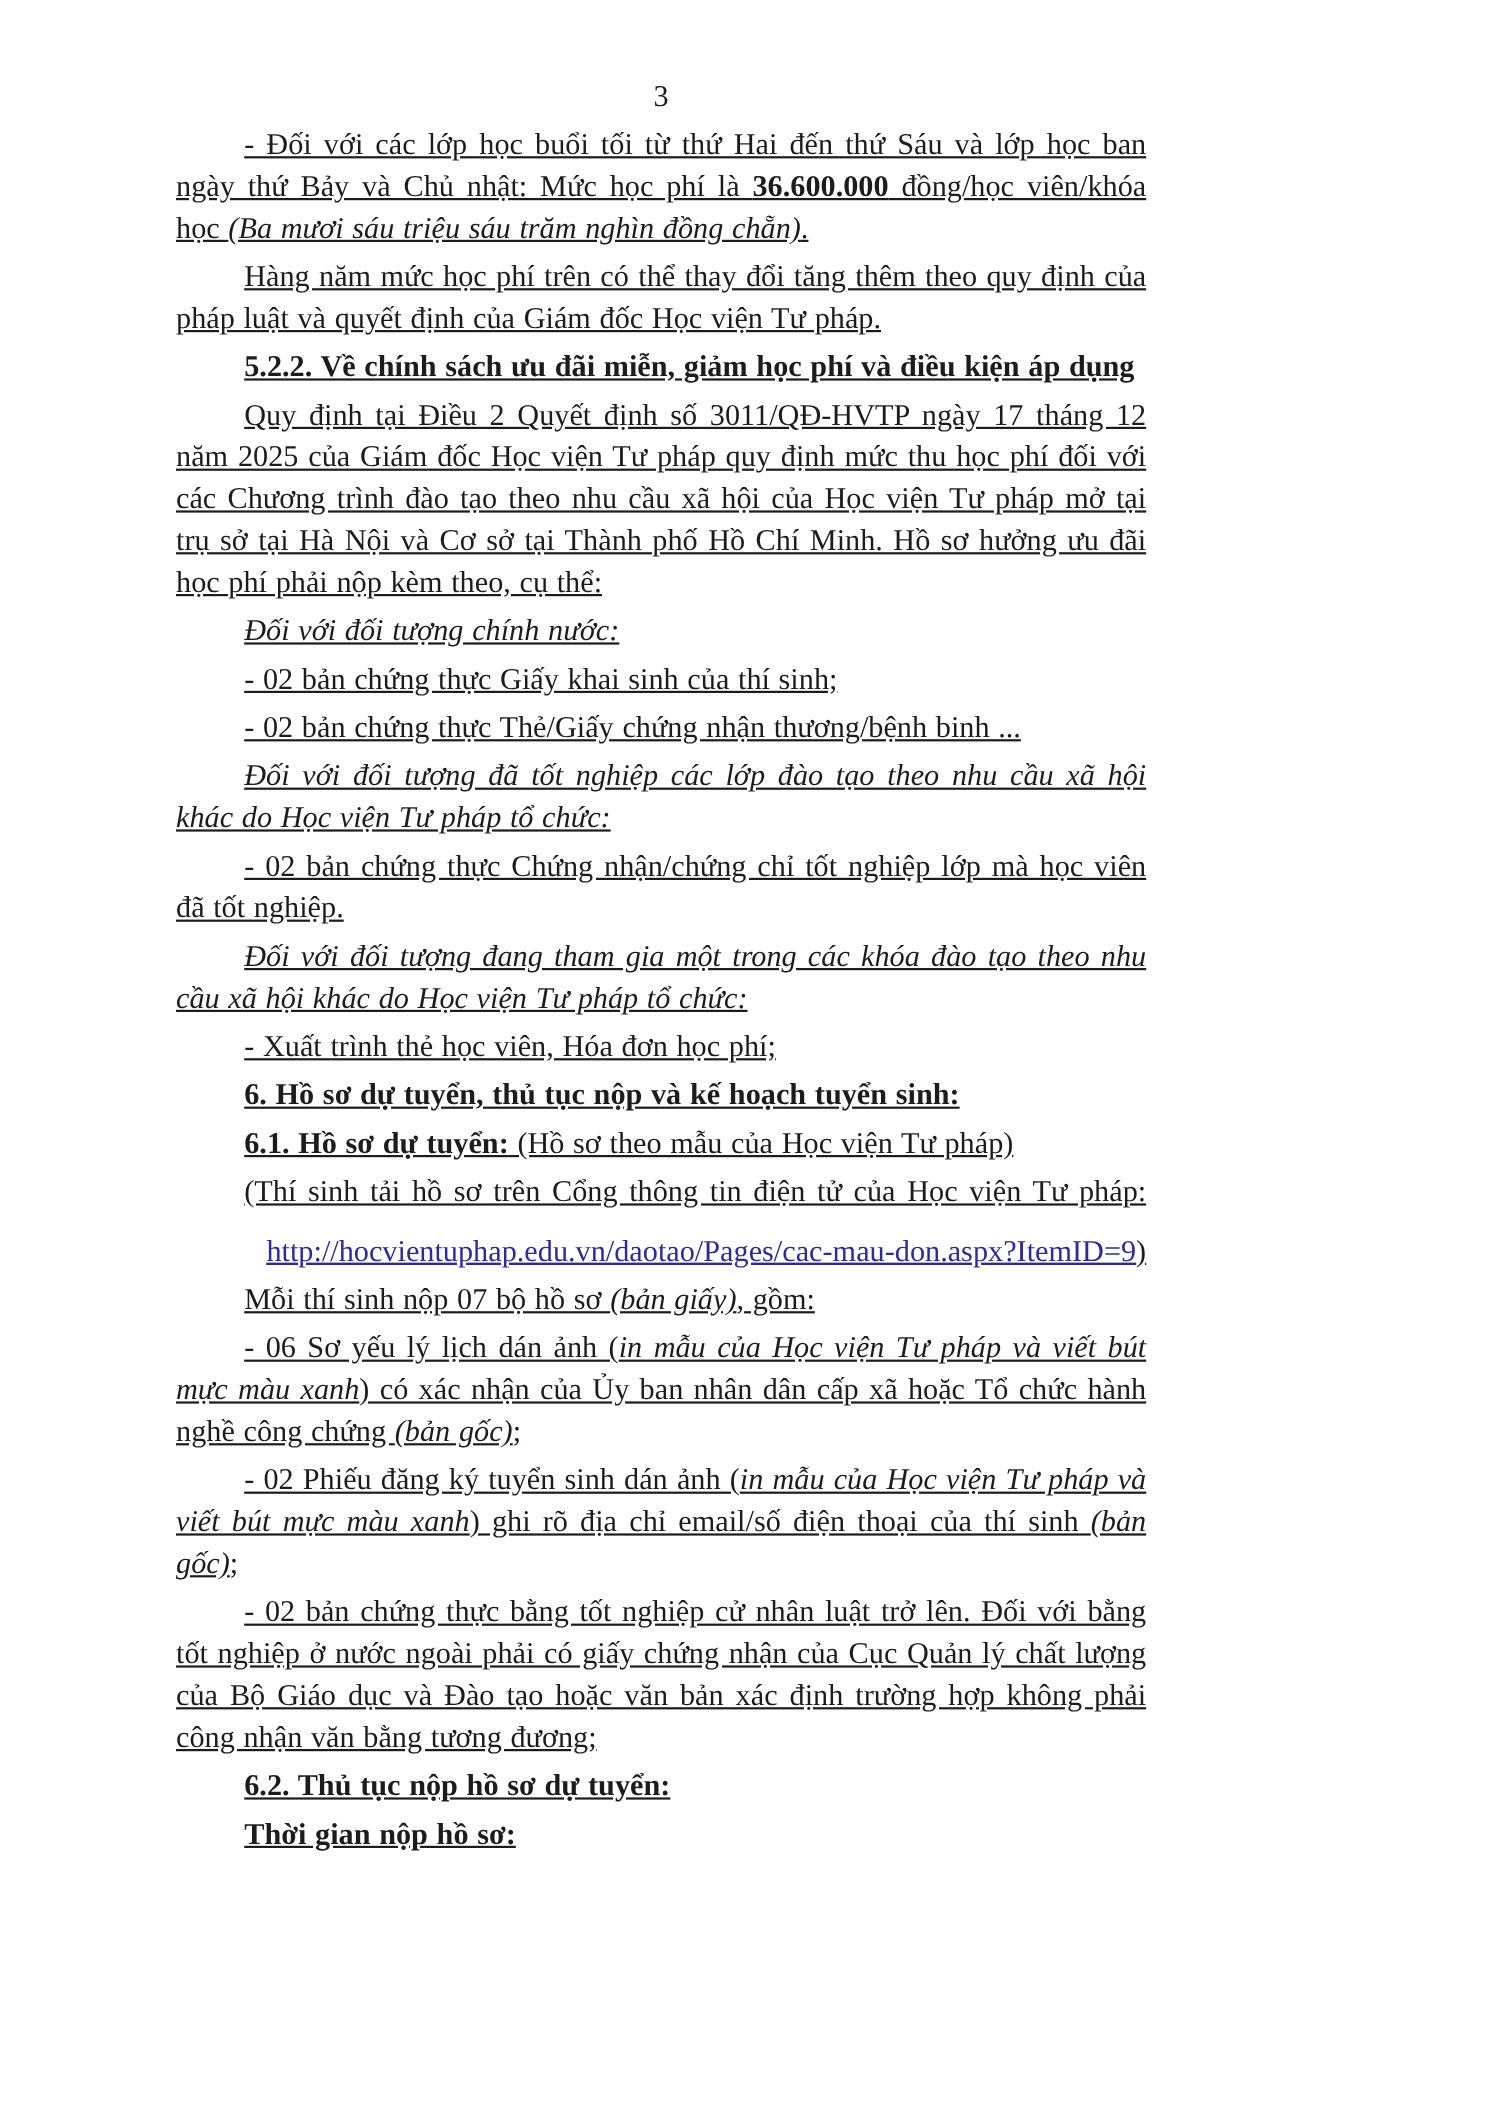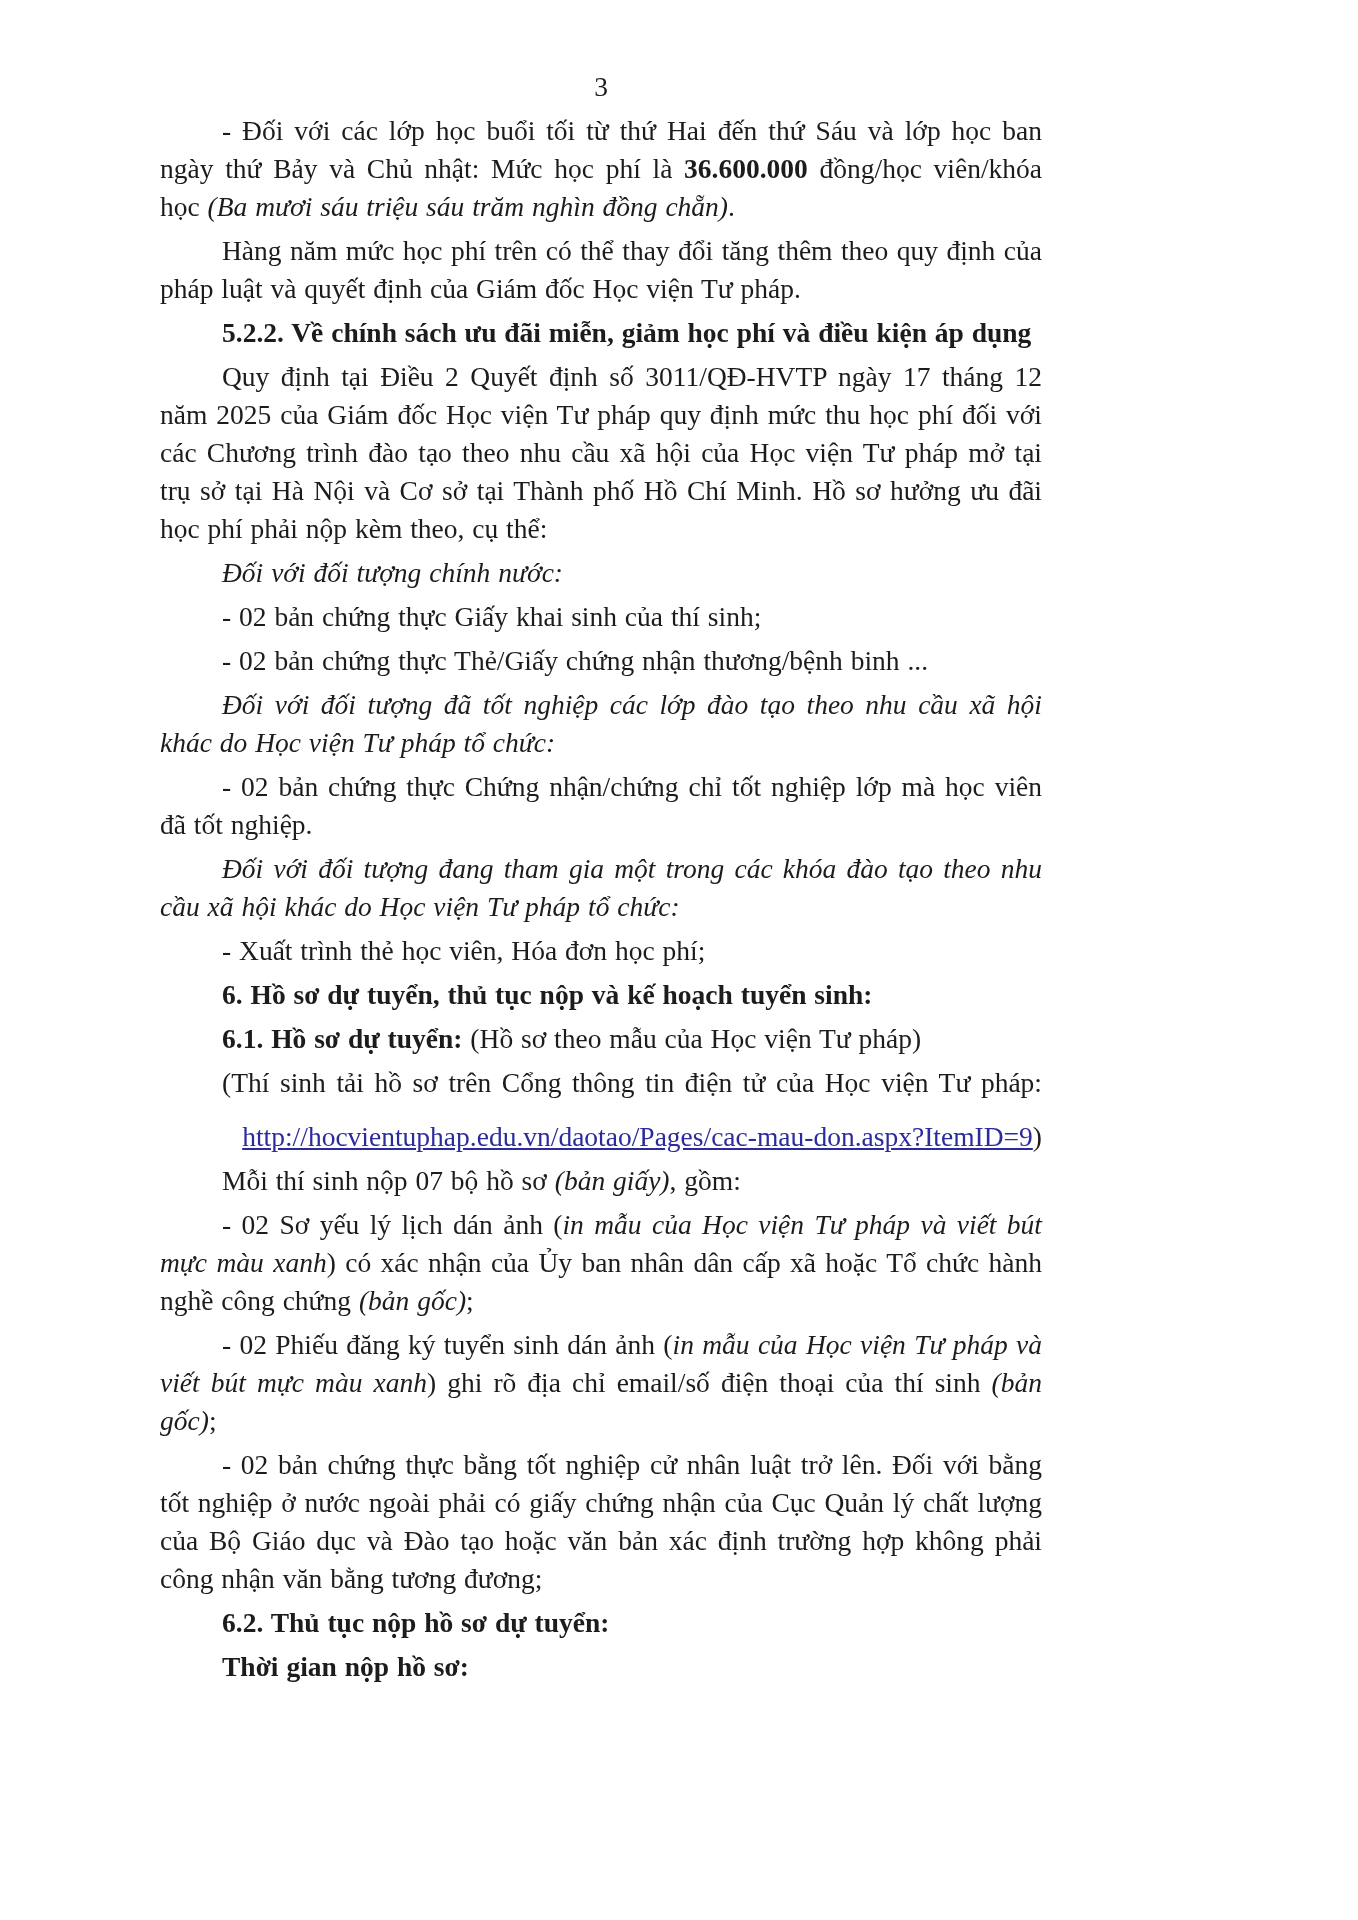--- a/index.html
+++ b/index.html
@@ -27,20 +27,21 @@
     line-height: 38px;
     margin-bottom: 6px;
   }
   #doc-body p.para {
     font-size: 27.5px;
     line-height: 38px;
     margin: 0 0 6px 0;
     text-align: justify;
     text-indent: 62px;
     word-spacing: 1px;
+    text-decoration: underline;
   }
   #doc-body p.heading { font-weight: bold; }
   #doc-body p.full {
     text-align-last: justify;
     margin-bottom: 16px;
   }
   #doc-body p.url {
     text-indent: 0;
     text-align: right;
   }
@@ -67,19 +68,19 @@
       <p class="para body"><span class="run r">- 02 bản chứng thực Thẻ/Giấy chứng nhận thương/bệnh binh ...</span></p>
       <p class="para body"><span class="run i">Đối với đối tượng đã tốt nghiệp các lớp đào tạo theo nhu cầu xã hội khác do Học viện Tư pháp tổ chức:</span></p>
       <p class="para body"><span class="run r">- 02 bản chứng thực Chứng nhận/chứng chỉ tốt nghiệp lớp mà học viên đã tốt nghiệp.</span></p>
       <p class="para body"><span class="run i">Đối với đối tượng đang tham gia một trong các khóa đào tạo theo nhu cầu xã hội khác do Học viện Tư pháp tổ chức:</span></p>
       <p class="para body"><span class="run r">- Xuất trình thẻ học viên, Hóa đơn học phí;</span></p>
       <p class="para heading"><span class="run b">6. Hồ sơ dự tuyển, thủ tục nộp và kế hoạch tuyển sinh:</span></p>
       <p class="para body"><span class="run b">6.1. Hồ sơ dự tuyển:</span><span class="run r"> (Hồ sơ theo mẫu của Học viện Tư pháp)</span></p>
       <p class="para body full"><span class="run r">(Thí sinh tải hồ sơ trên Cổng thông tin điện tử của Học viện Tư pháp:</span></p>
       <p class="para url"><a href="#" class="run link">http://hocvientuphap.edu.vn/daotao/Pages/cac-mau-don.aspx?ItemID=9</a><span class="run r">)</span></p>
       <p class="para body"><span class="run r">Mỗi thí sinh nộp 07 bộ hồ sơ </span><span class="run i">(bản giấy)</span><span class="run r">, gồm:</span></p>
-      <p class="para body"><span class="run r">- 02 Sơ yếu lý lịch dán ảnh (</span><span class="run i">in mẫu của Học viện Tư pháp và viết bút mực màu xanh</span><span class="run r">) có xác nhận của Ủy ban nhân dân cấp xã hoặc Tổ chức hành nghề công chứng </span><span class="run i">(bản gốc)</span><span class="run r">;</span></p>
+      <p class="para body"><span class="run r">- 06 Sơ yếu lý lịch dán ảnh (</span><span class="run i">in mẫu của Học viện Tư pháp và viết bút mực màu xanh</span><span class="run r">) có xác nhận của Ủy ban nhân dân cấp xã hoặc Tổ chức hành nghề công chứng </span><span class="run i">(bản gốc)</span><span class="run r">;</span></p>
       <p class="para body"><span class="run r">- 02 Phiếu đăng ký tuyển sinh dán ảnh (</span><span class="run i">in mẫu của Học viện Tư pháp và viết bút mực màu xanh</span><span class="run r">) ghi rõ địa chỉ email/số điện thoại của thí sinh </span><span class="run i">(bản gốc)</span><span class="run r">;</span></p>
       <p class="para body"><span class="run r">- 02 bản chứng thực bằng tốt nghiệp cử nhân luật trở lên. Đối với bằng tốt nghiệp ở nước ngoài phải có giấy chứng nhận của Cục Quản lý chất lượng của Bộ Giáo dục và Đào tạo hoặc văn bản xác định trường hợp không phải công nhận văn bằng tương đương;</span></p>
       <p class="para heading"><span class="run b">6.2. Thủ tục nộp hồ sơ dự tuyển:</span></p>
       <p class="para heading"><span class="run b">Thời gian nộp hồ sơ:</span></p>
     </div>
 </div>
 
 </body></html>

